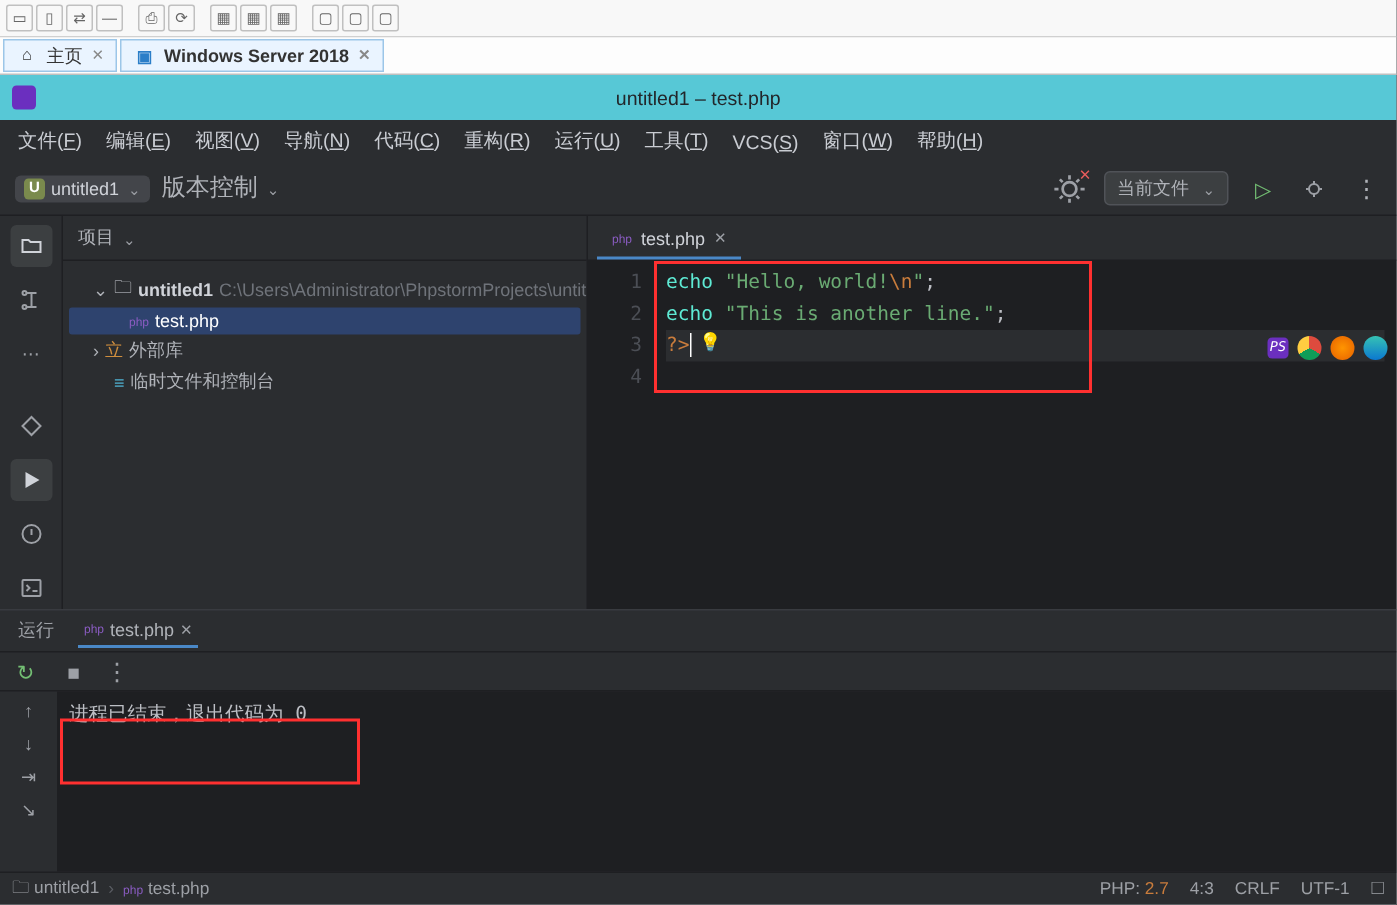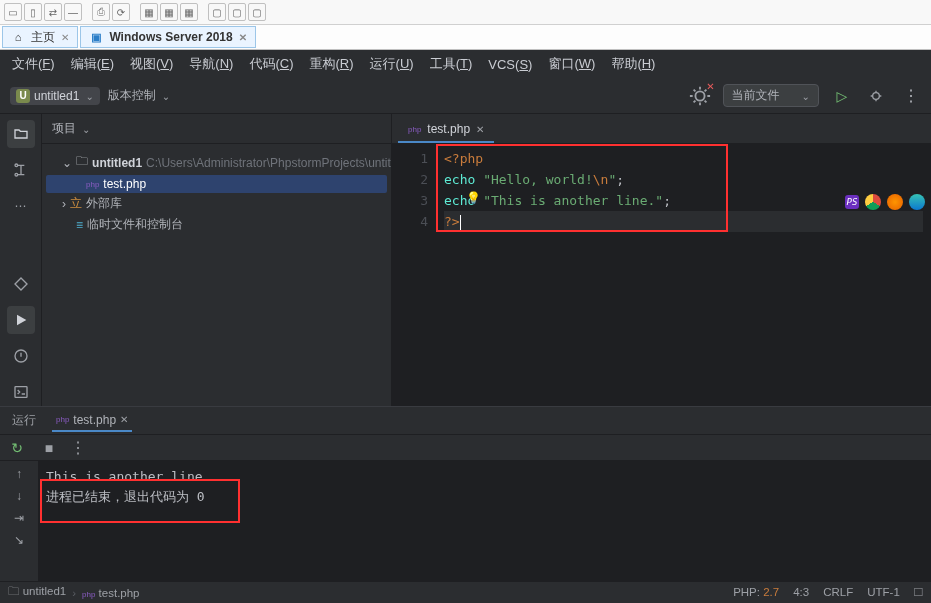--- a/index.html
+++ b/index.html
@@ -14,24 +14,24 @@
 .ide { background: #2b2d30; height: 553px; display: flex; flex-direction: column; }
 .titlebar { height: 30px; background: #57c8d6; color: #22262a; display: flex; align-items: center; padding: 0 8px; gap: 8px; }
 .titlebar .logo { width: 16px; height: 16px; background: #6b2fbf; border-radius: 3px; }
 .title-text { flex: 1; text-align: center; font-size: 13px; }
 .menubar { height: 28px; background: #2b2d30; display: flex; align-items: center; padding: 0 6px; gap: 4px; color: #c9ccd2; font-size: 13px; }
 .menu-item { padding: 2px 6px; cursor: pointer; }
 .menu-item u { text-decoration: underline; }
 .toolbar-row { height: 36px; background: #2b2d30; display: flex; align-items: center; padding: 0 10px; gap: 8px; border-bottom: 1px solid #1e1f22; }
 .proj-chip { background: #43454a; border-radius: 4px; padding: 2px 6px; display: flex; align-items: center; gap: 4px; color: #d0d3d9; font-size: 12px; }
 .proj-chip .sq { width: 14px; height: 14px; background: #7a8a4d; border-radius: 3px; display: flex; align-items: center; justify-content: center; font-size: 10px; color: #fff; font-weight: bold; }
-.vc { color: #b0b3b9; font-size: 12px; display: flex; align-items: center; gap: 4px; }
+.vc { color: #b0b3b9; font-size: 16px; display: flex; align-items: center; gap: 4px; }
 .spacer { flex: 1; }
 .tb-right { display: flex; align-items: center; gap: 12px; color: #b0b3b9; font-size: 12px; }
-.run-sel { background: #3c3f41; border: 1px solid #505358; border-radius: 4px; padding: 2px 8px; display: flex; align-items: center; gap: 20px; text-align: right; }
+.run-sel { background: #3c3f41; border: 1px solid #505358; border-radius: 4px; padding: 2px 8px; display: flex; align-items: center; gap: 7px; text-align: right; }
 .icon-btn { width: 22px; height: 22px; display: inline-flex; align-items: center; justify-content: center; font-size: 14px; }
 .green { color: #73be73; }
 .main-row { flex: 1; display: flex; min-height: 0; }
 .left-rail { width: 42px; background: #2b2d30; border-right: 1px solid #1e1f22; display: flex; flex-direction: column; align-items: center; padding-top: 6px; gap: 8px; }
 .rail-icon { width: 28px; height: 28px; display: flex; align-items: center; justify-content: center; color: #9da0a6; border-radius: 4px; cursor: pointer; }
 .rail-icon.active { background: #3c3f41; color: #d0d3d9; }
 .rail-icon svg { width: 16px; height: 16px; }
 .proj-panel { width: 350px; background: #2b2d30; border-right: 1px solid #1e1f22; display: flex; flex-direction: column; }
 .proj-head { padding: 6px 10px; display: flex; align-items: center; gap: 4px; color: #b0b3b9; font-size: 12px; border-bottom: 1px solid #1e1f22; }
 .proj-tree { padding: 6px 4px; color: #b0b3b9; font-size: 12px; overflow: hidden; }
@@ -107,20 +107,25 @@
   </div>
   <div class="top-tab active">
     <span class="tt-icon" style="color:#2b7ec8">▣</span>
     <span>Windows Server 2018</span>
     <span class="close">✕</span>
   </div>
 </div>
 
 <div class="ide">
 
+  <div class="titlebar">
+    <span class="logo"></span>
+    <span class="title-text">untitled1 – test.php</span>
+    <span style="width:16px"></span>
+  </div>
 
   <div class="menubar">
     <span class="menu-item"><span>文件</span>(<u>F</u>)</span>
     <span class="menu-item"><span>编辑</span>(<u>E</u>)</span>
     <span class="menu-item"><span>视图</span>(<u>V</u>)</span>
     <span class="menu-item"><span>导航</span>(<u>N</u>)</span>
     <span class="menu-item"><span>代码</span>(<u>C</u>)</span>
     <span class="menu-item"><span>重构</span>(<u>R</u>)</span>
     <span class="menu-item"><span>运行</span>(<u>U</u>)</span>
     <span class="menu-item"><span>工具</span>(<u>T</u>)</span>
@@ -250,21 +255,20 @@
         </div>
         <div class="code" id="code-content">
           <div class="red-box" style="left:0;top:0;width:292px;height:88px"></div>
           <div class="bulb">💡</div>
           <div class="ed-icons-right">
             <span style="width:14px;height:14px;background:#6b2fbf;border-radius:3px;font-size:9px;color:#fff;display:flex;align-items:center;justify-content:center">PS</span>
             <span class="browser-ico" style="background:conic-gradient(#dd4b3e 0 120deg,#0f9d58 120deg 240deg,#ffcd41 240deg)"></span>
             <span class="browser-ico" style="background:radial-gradient(#ff9500,#e66000)"></span>
             <span class="browser-ico" style="background:linear-gradient(#36c2b4,#0b78d0)"></span>
           </div>
-        <div class="codeline"><span class="kw-tag">&lt;?php</span></div>
             <div class="codeline"><span class="kw-stmt">echo</span><span> </span><span class="str">"Hello, world!</span><span class="esc">\n</span><span class="str">"</span><span class="semi">;</span></div>
             <div class="codeline"><span class="kw-stmt">echo</span><span> </span><span class="str">"This is another line."</span><span class="semi">;</span></div>
             <div class="codeline hl"><span class="kw-tag">?&gt;</span><span class="cursor"></span></div>
           </div>
       </div>
     </div>
   </div>
 
   <div class="run-panel">
     <div class="run-head">
@@ -281,21 +285,20 @@
       <span class="threev">⋮</span>
     </div>
     <div class="run-body">
       <div class="run-sub">
         <span>↑</span>
         <span>↓</span>
         <span>⇥</span>
         <span>↘</span>
       </div>
       <div class="console">
-        <div class="out">This is another line.</div>
         <div class="exit">进程已结束，退出代码为 0</div>
         <div class="red-box" style="left:2px;top:18px;width:200px;height:44px"></div>
       </div>
     </div>
   </div>
 
   <div class="status-bar">
     <span>🗀 <span>untitled1</span></span>
     <span class="sep">›</span>
     <span><span class="php-ico" style="font-size:8px">php</span> <span>test.php</span></span>

